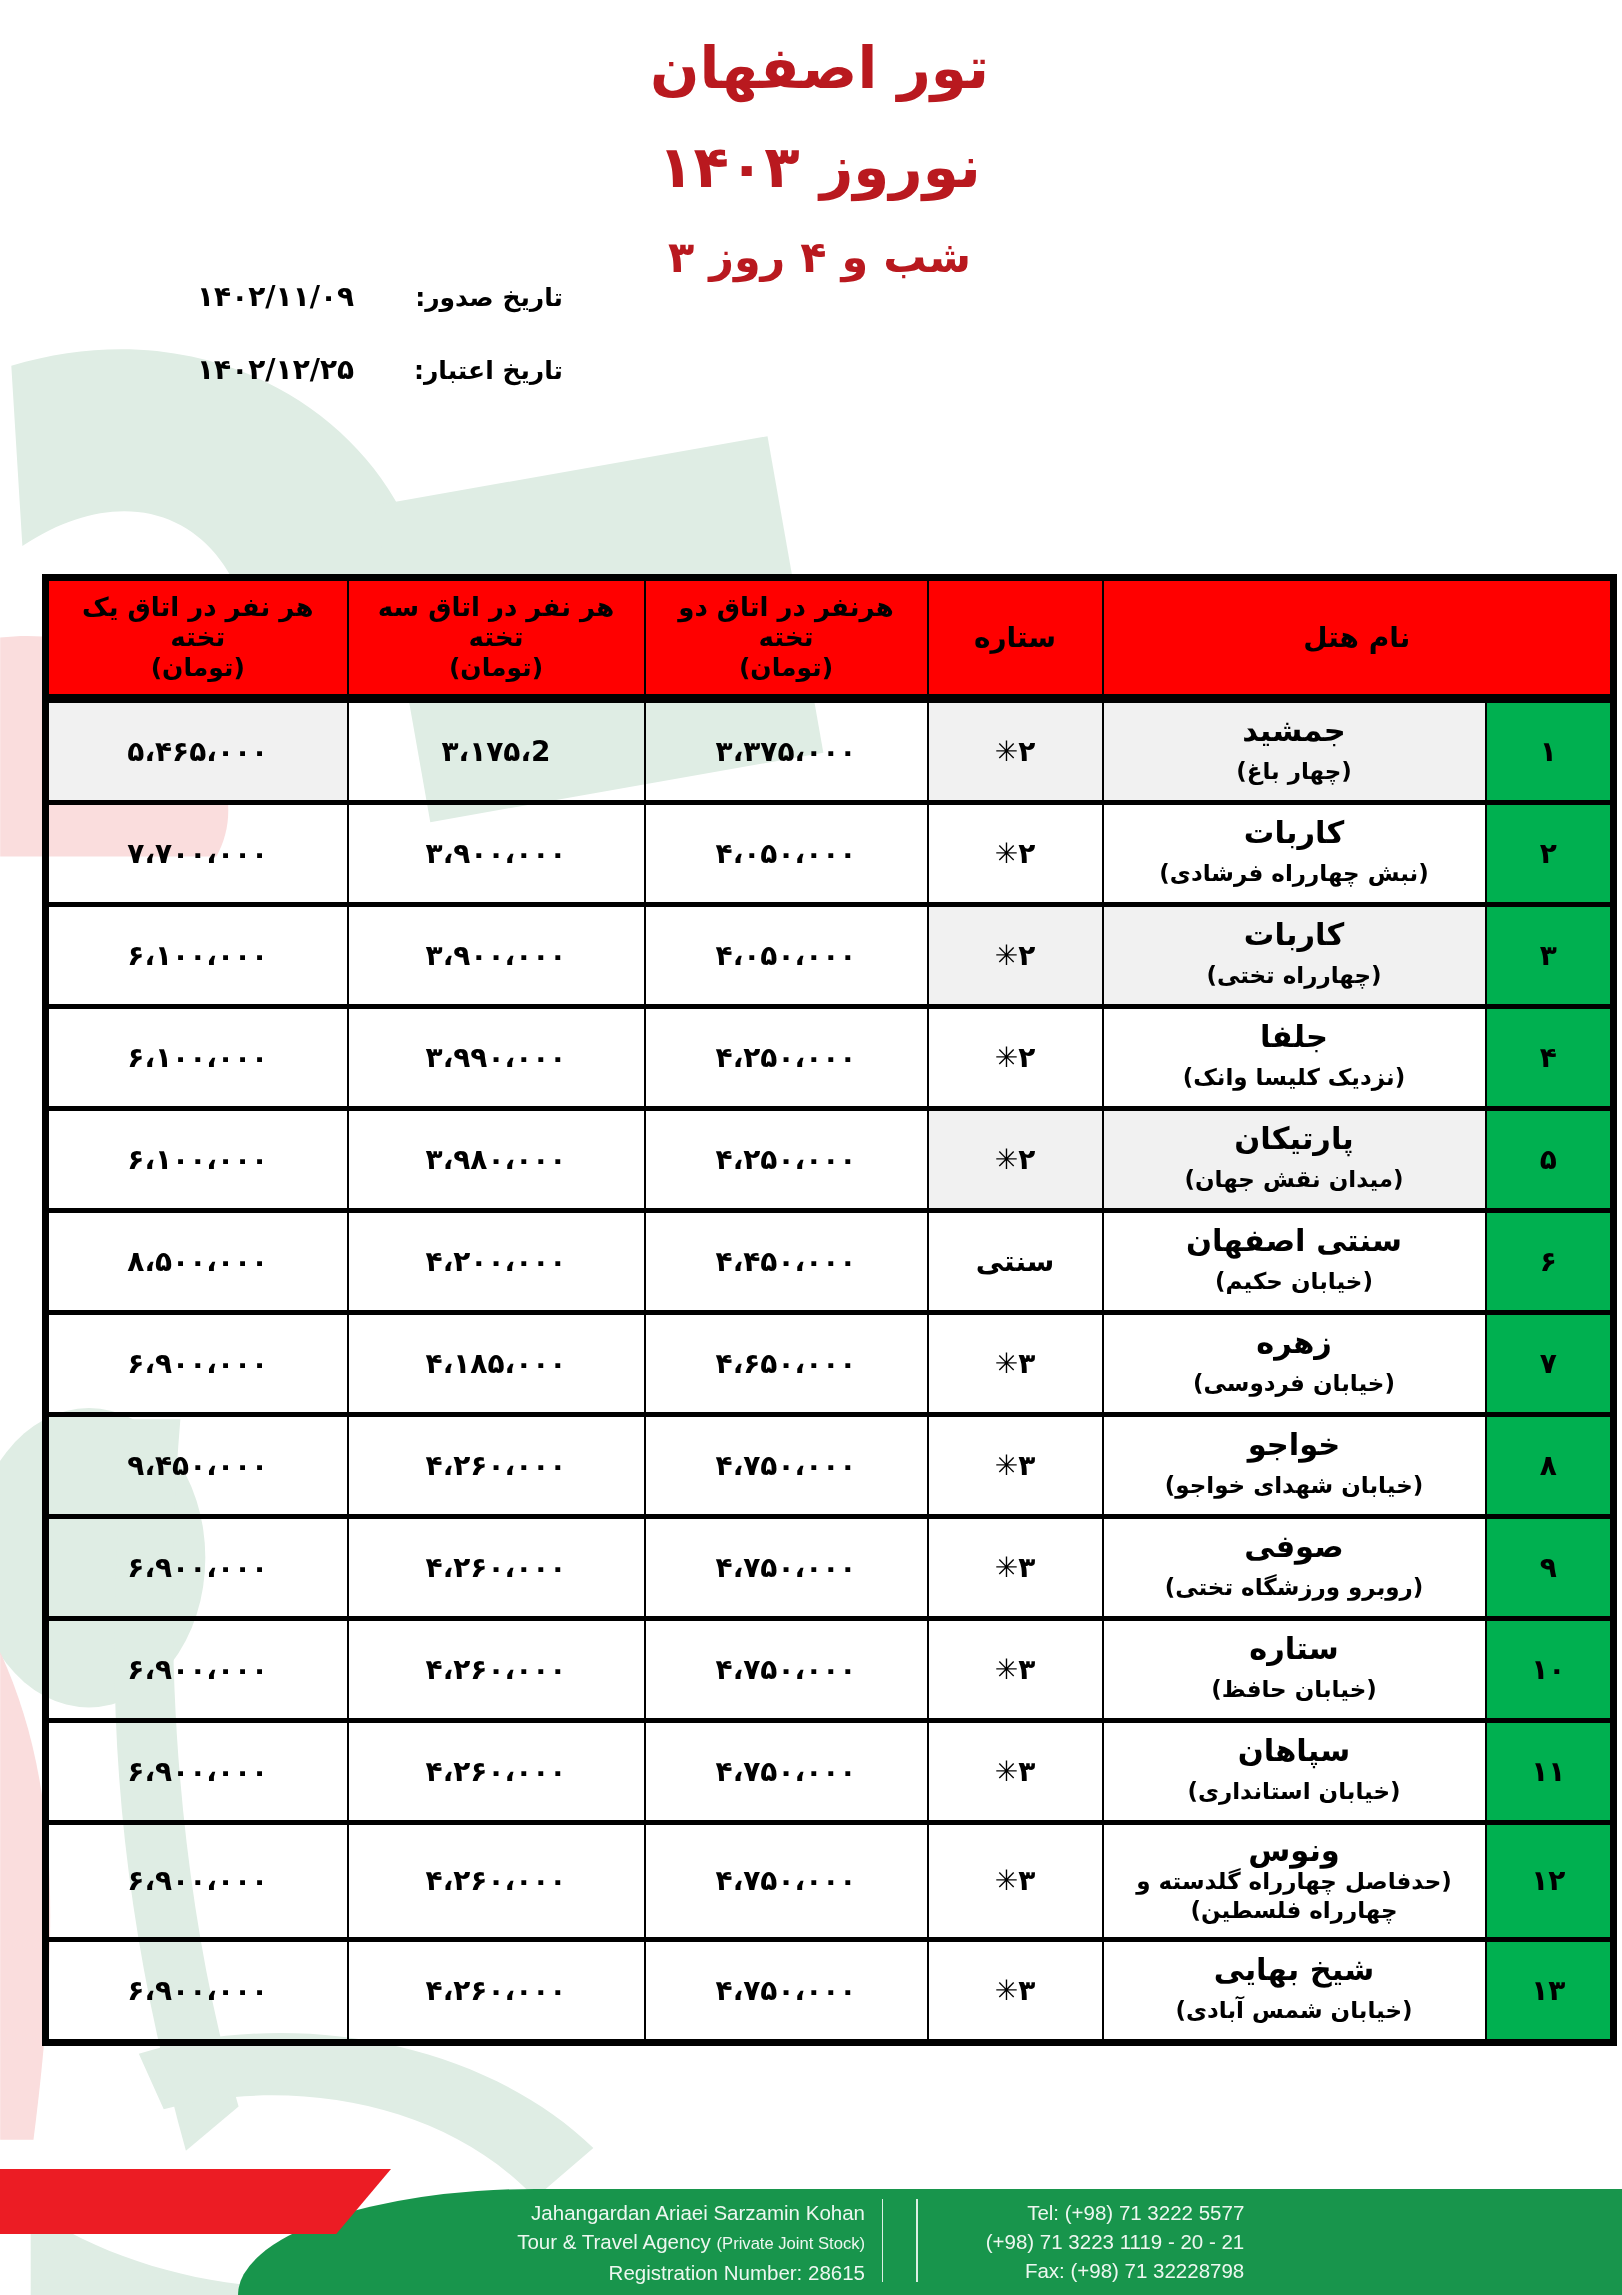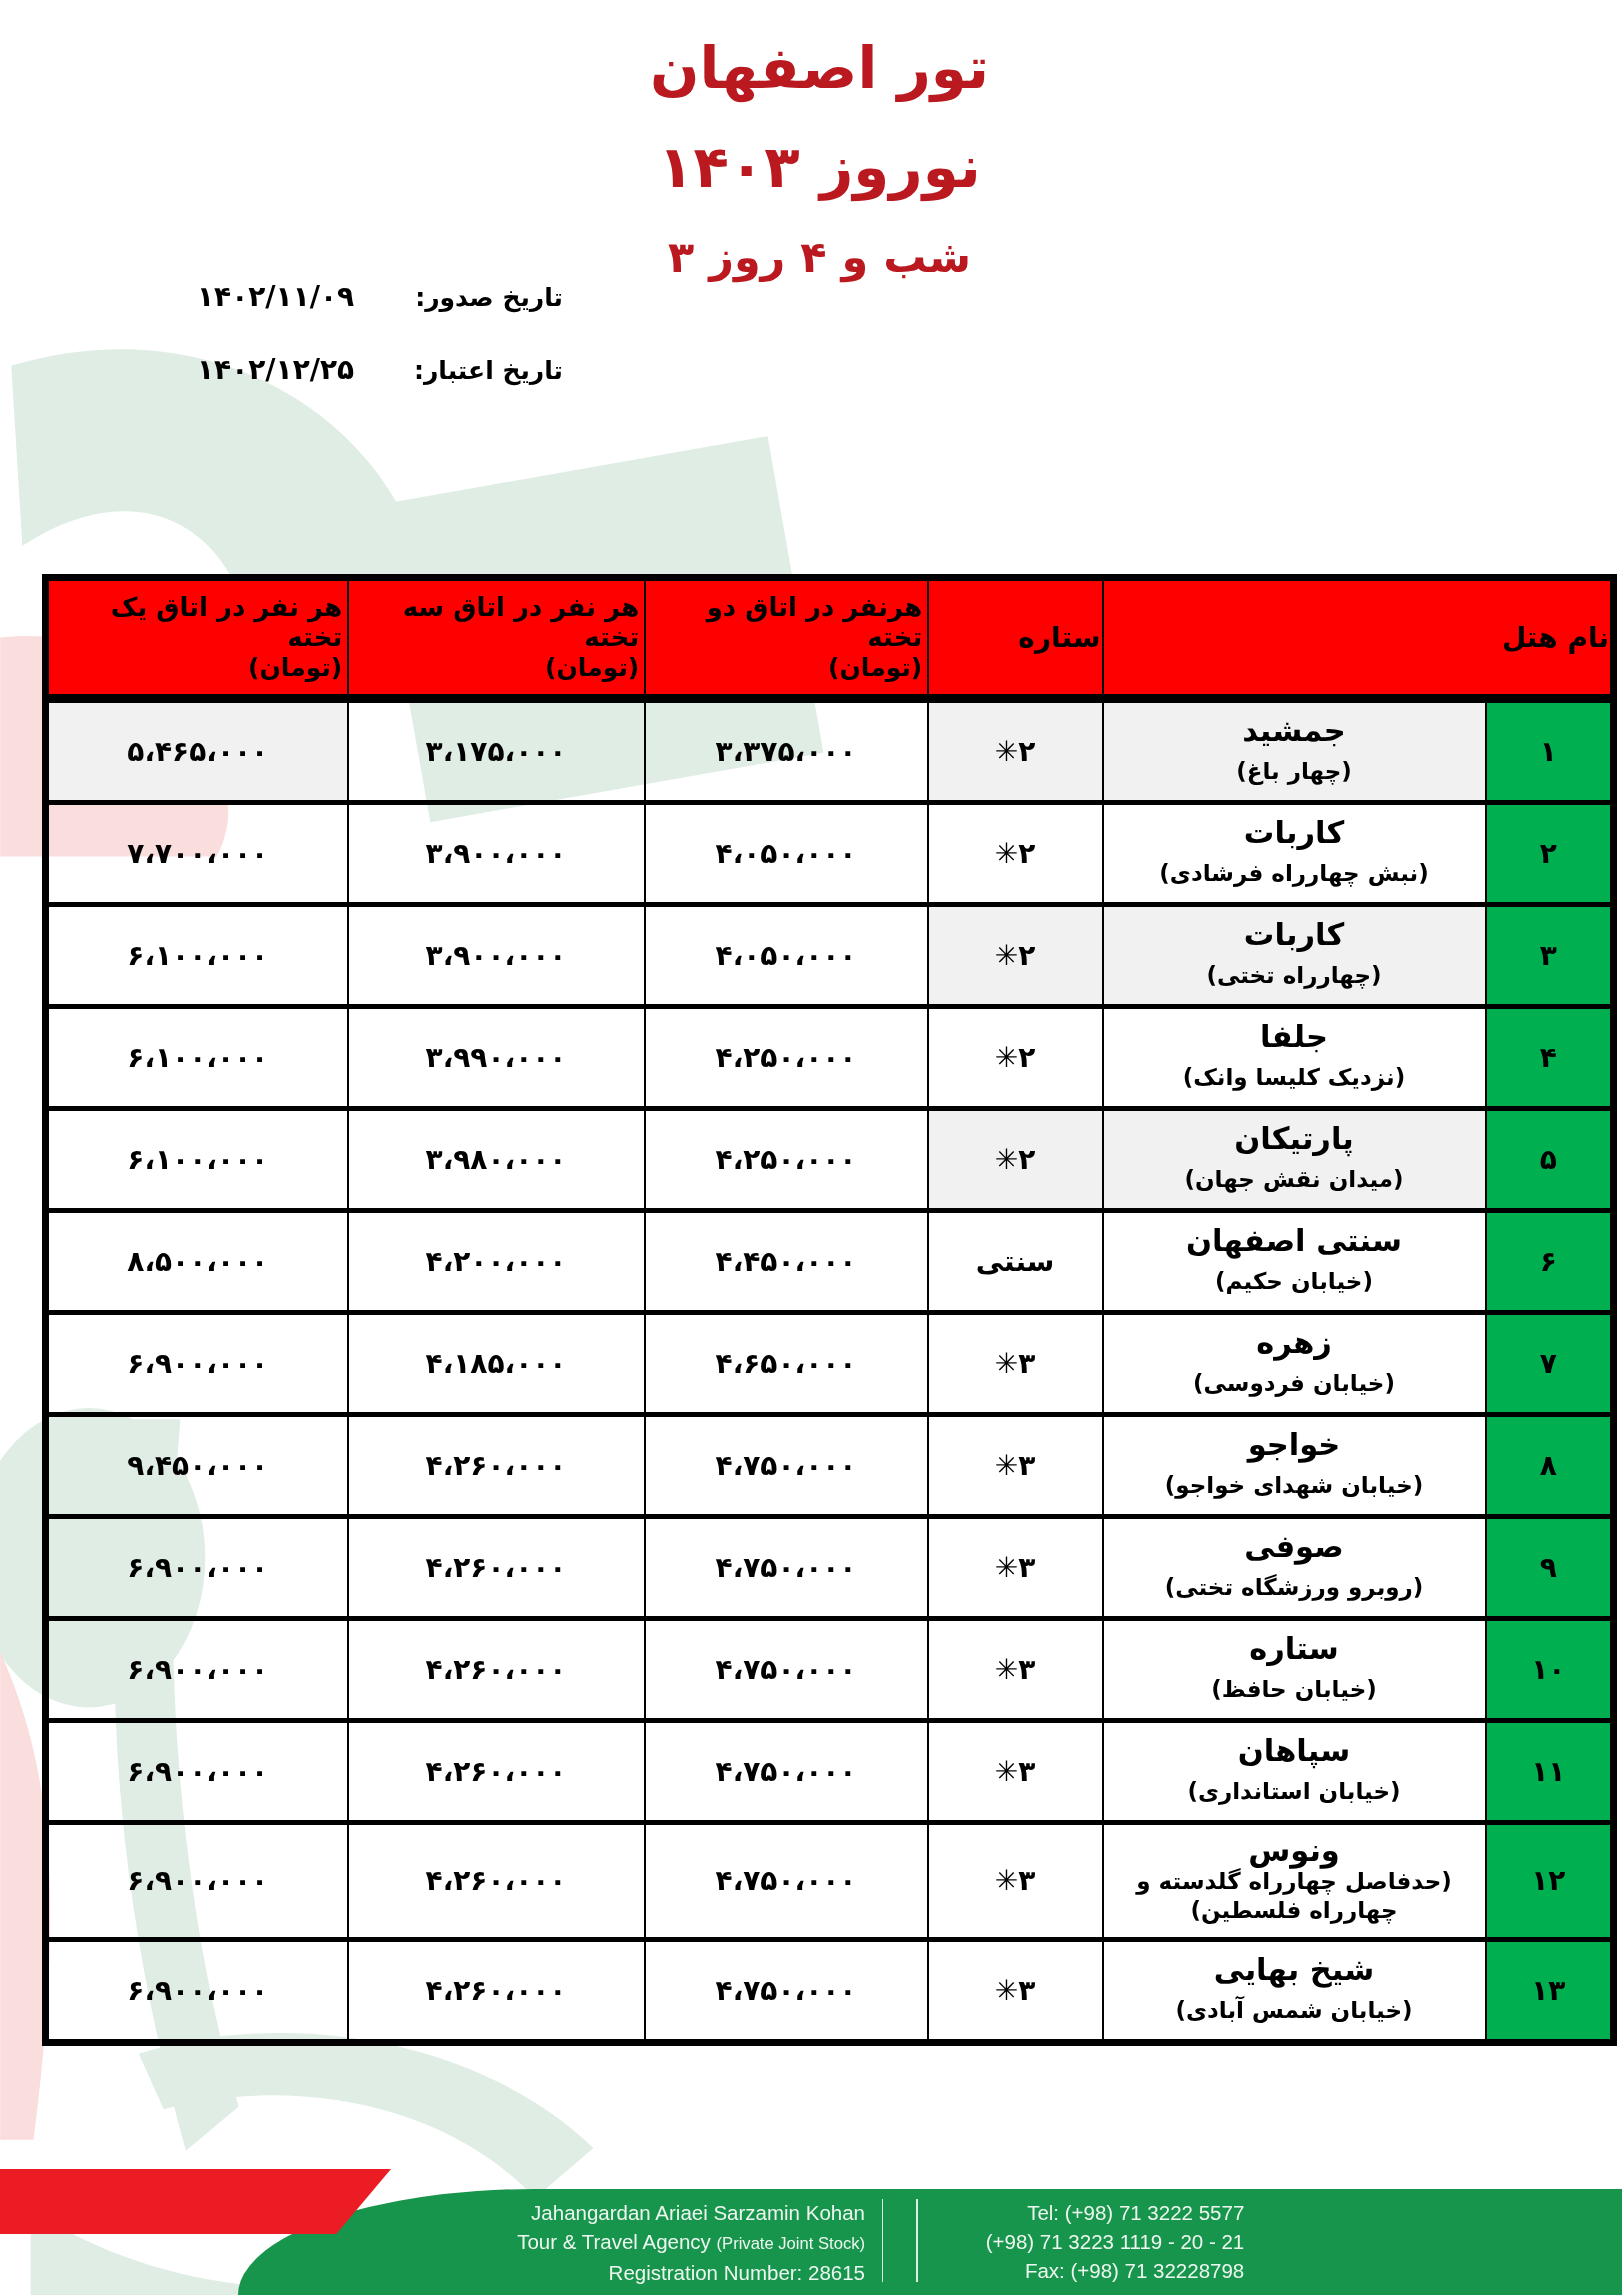--- a/index.html
+++ b/index.html
@@ -20,21 +20,21 @@
   .date-value{font-size:28px;direction:ltr;}
   
   .table-wrap{position:absolute;left:42px;top:574px;width:1566px;z-index:3;}
   table{border-collapse:collapse;table-layout:fixed;width:1566px;direction:rtl;
         background:transparent;}
   col.w-no{width:128px;}col.w-hotel{width:383px;}col.w-stars{width:175px;}
   col.w-double{width:283px;}col.w-triple{width:297px;}col.w-single{width:302px;}
   th,td{border:2.8px solid #000;border-top-width:5.5px;border-bottom-width:5.5px;
         color:#000;text-align:center;vertical-align:middle;background:transparent;}
   table{border:7.2px solid #000;}
-  thead th{background:#FF0000;height:111px;border-bottom-width:9.4px;font-weight:bold;text-align:right;}
+  thead th{background:#FF0000;height:111px;border-bottom-width:9.4px;font-weight:bold;}
   .hcell{display:flex;flex-direction:column;justify-content:space-between;
          height:89px;padding:11px 3.3px;}
   .hcell .hlabel{font-size:26px;line-height:1.15;}
   .hcell .hnote{font-size:25px;}
   .hone{font-size:28px;}
   td{height:95px;font-weight:bold;}
   .c-no{background:#00B050;font-size:28px;}
   .c-hotel .hotelcell{display:flex;flex-direction:column;justify-content:space-between;
         min-height:72px;padding:7.8px 5.5px 11px;}
   .hotel-name{font-size:30.5px;line-height:1.1;}
@@ -130,21 +130,21 @@
           <tr class="shade-a">
       <td class="c-no">۱</td>
       <td class="c-hotel">
         <div class="hotelcell">
           <span class="hotel-name">جمشید</span>
           <span class="hotel-loc">(چهار باغ)</span>
         </div>
       </td>
       <td class="c-stars">✳۲</td>
       <td class="c-double price">۳،۳۷۵،۰۰۰</td>
-      <td class="c-triple price">۳،۱۷۵،۰۰۰</td>
+      <td class="c-triple price">۳،۱۷۵،2</td>
       <td class="c-single price">۵،۴۶۵،۰۰۰</td>
     </tr>
           <tr>
       <td class="c-no">۲</td>
       <td class="c-hotel">
         <div class="hotelcell">
           <span class="hotel-name">کاربات</span>
           <span class="hotel-loc">(نبش چهارراه فرشادی)</span>
         </div>
       </td>

